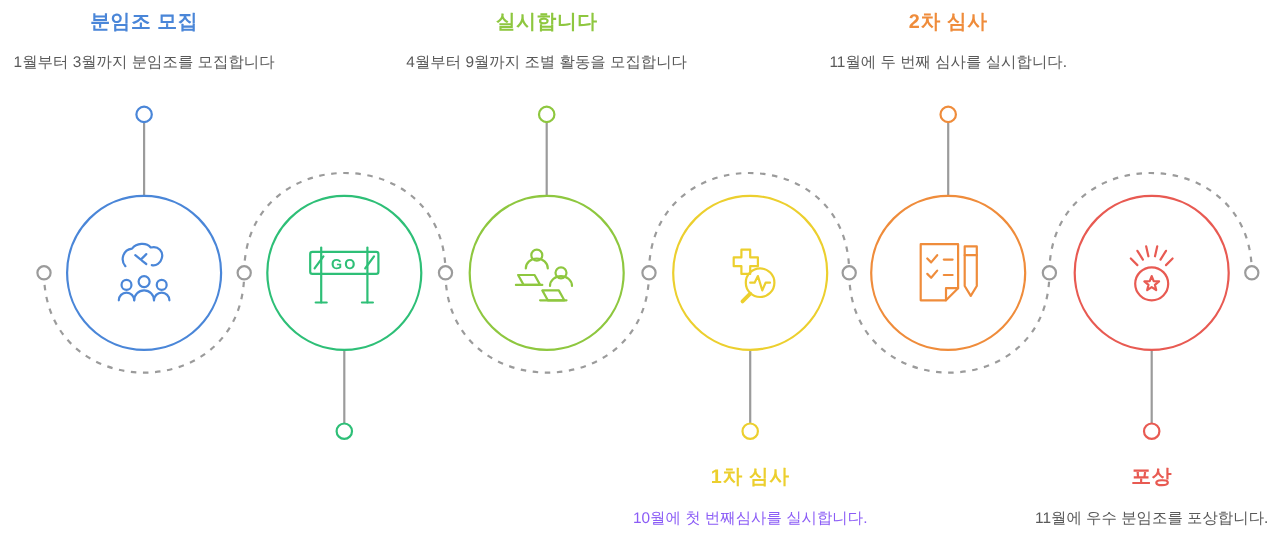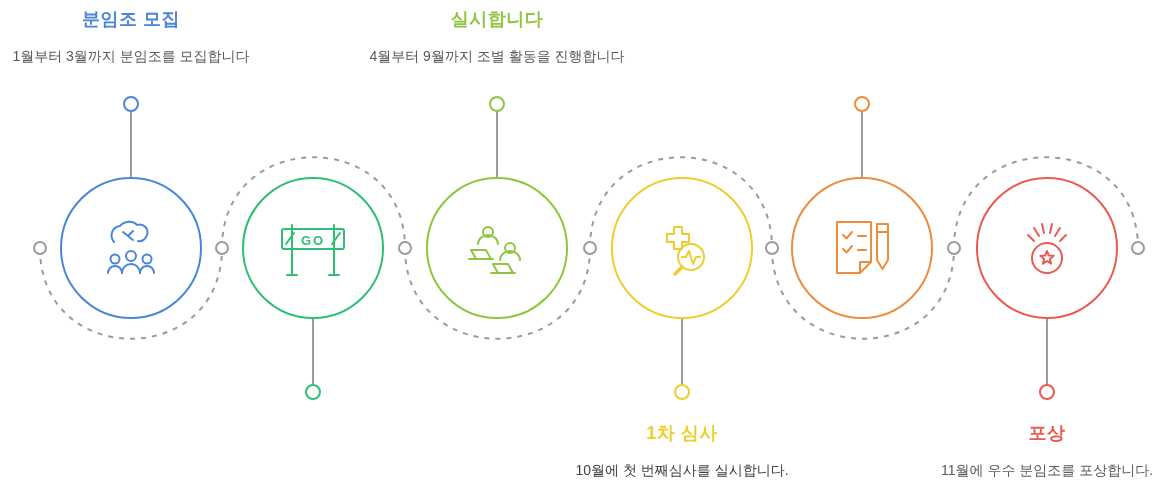--- a/index.html
+++ b/index.html
@@ -130,29 +130,31 @@
   </svg>
 
   <div class="step-label top" style="left:-29px">
     <div class="title" style="color: rgb(74, 134, 216);">분임조 모집</div>
     <div class="desc" style="color: rgb(89, 89, 89);">1월부터 3월까지 분임조를 모집합니다</div>
   </div>
 
 
   <div class="step-label top" style="left:337px">
     <div class="title" style="color: rgb(142, 199, 63);">실시합니다</div>
-    <div class="desc" style="color: rgb(89, 89, 89);">4월부터 9월까지 조별 활동을 진행합니다</div>
+    <div class="desc" style="color: rgb(89, 89, 89);">4월부터 9월까지 조별 활동을 모집합니다</div>
   </div>
 
   <div class="step-label bottom" style="left:522px">
     <div class="title" style="color: rgb(236, 207, 46);">1차 심사</div>
-    <div class="desc" style="color: #404040;">10월에 첫 번째심사를 실시합니다.</div>
+    <div class="desc" style="color: #8b5cf6;">10월에 첫 번째심사를 실시합니다.</div>
   </div>
 
   <div class="step-label top" style="left:702px">
+    <div class="title" style="color: rgb(239, 140, 59);">2차 심사</div>
+    <div class="desc" style="color: rgb(89, 89, 89);">11월에 두 번째 심사를 실시합니다.</div>
   </div>
 
   <div class="step-label bottom" style="left:887px">
     <div class="title" style="color: rgb(232, 90, 82);">포상</div>
     <div class="desc" style="color: rgb(89, 89, 89);">11월에 우수 분임조를 포상합니다.</div>
   </div>
 
 </div>
 
 </body></html>

